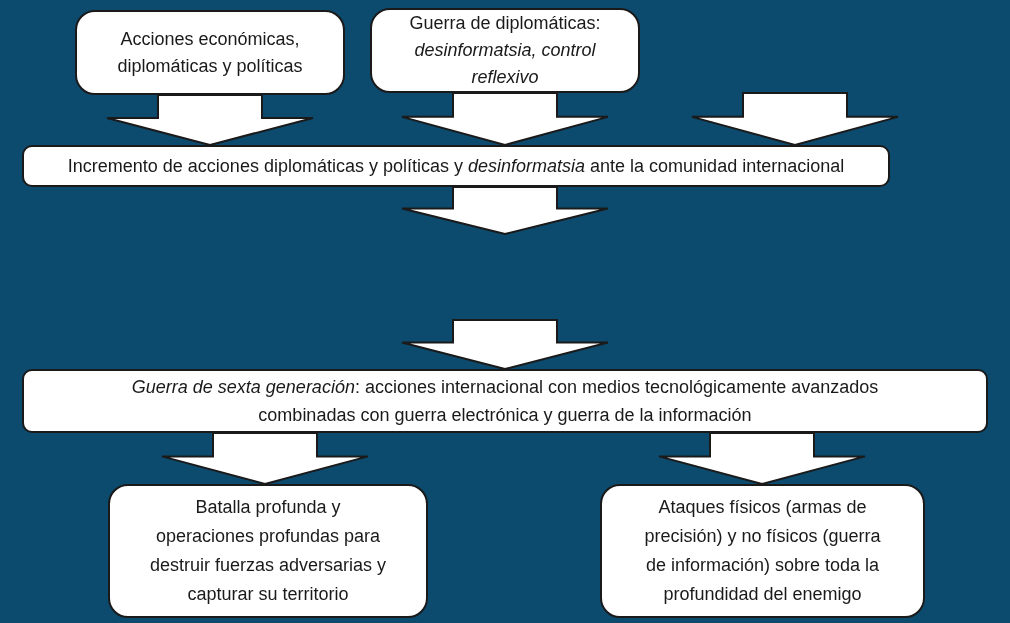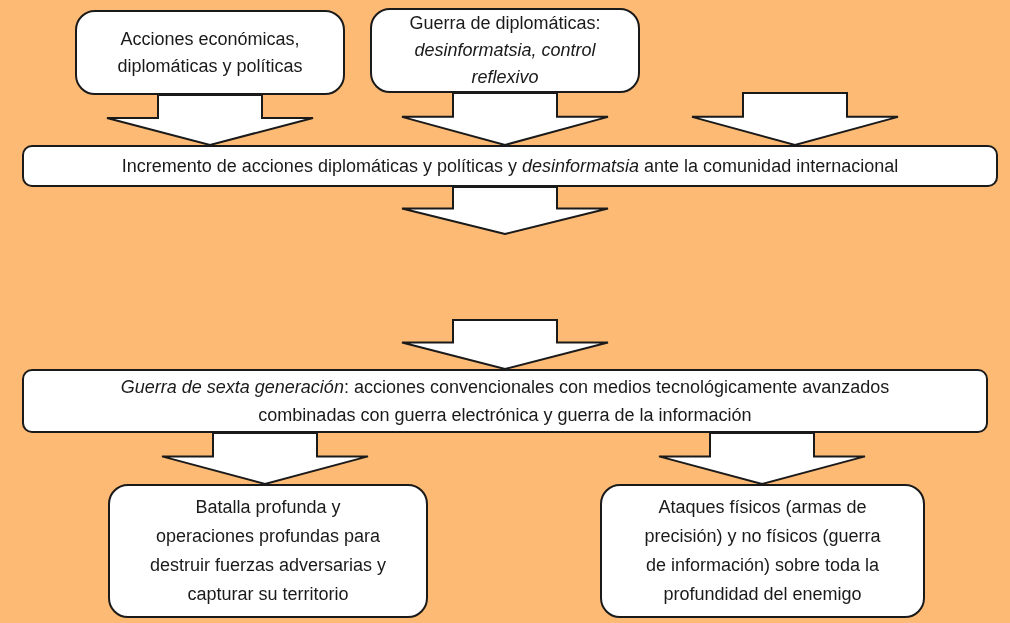--- a/index.html
+++ b/index.html
@@ -4,21 +4,21 @@
 <style>
   html, body {
     margin: 0;
     padding: 0;
     background: #ffffff;
   }
   .canvas {
     position: relative;
     width: 1010px;
     height: 623px;
-    background: #fdba74;
+    background: #0c4a6e;
     font-family: "Liberation Sans", sans-serif;
     color: #1a1a1a;
     overflow: hidden;
   }
   .node {
     position: absolute;
     box-sizing: border-box;
     border: 2px solid #1a1a1a;
     background: #ffffff;
     display: flex;
@@ -32,21 +32,21 @@
     line-height: 27px;
   }
   .rounded-lg { border-radius: 20px; }
   .rounded-md { border-radius: 16px; }
   .rounded-sm { border-radius: 10px; }
 
   .box-top-left   { left: 75px;  top: 10px;  width: 270px; height: 85px; }
   .box-top-mid    { left: 370px; top: 8px;   width: 270px; height: 85px; }
   .box-top-right  { left: 660px; top: 8px;   width: 270px; height: 85px; }
 
-  .band-1         { left: 22px;  top: 145px; width: 976px; height: 42px; }
+  .band-1         { left: 22px;  top: 145px; width: 868px; height: 42px; }
   .band-1 .txt    { line-height: 22px; }
 
   .box-middle     { left: 100px; top: 234px; width: 860px; height: 86px; }
   .box-middle .txt{ line-height: 28px; }
 
   .band-2         { left: 22px;  top: 369px; width: 966px; height: 64px; }
   .band-2 .txt    { line-height: 28px; }
 
   .box-bot-left   { left: 108px; top: 484px; width: 320px; height: 134px; }
   .box-bot-right  { left: 600px; top: 484px; width: 325px; height: 134px; }
@@ -102,21 +102,21 @@
   <svg class="arrow ar-4" viewBox="0 0 210 50" preserveAspectRatio="none" aria-hidden="true">
     <polygon vector-effect="non-scaling-stroke" points="53,1 53,23 2,23 105,49 208,23 157,23 157,1"></polygon>
   </svg>
 
 
   <svg class="arrow ar-5" viewBox="0 0 210 50" preserveAspectRatio="none" aria-hidden="true">
     <polygon vector-effect="non-scaling-stroke" points="53,1 53,23 2,23 105,49 208,23 157,23 157,1"></polygon>
   </svg>
 
   <div class="node rounded-sm band-2">
-    <div class="txt"><span style="font-style: italic;">Guerra de sexta generación</span><span>: acciones convencionales con medios tecnológicamente avanzados
+    <div class="txt"><span style="font-style: italic;">Guerra de sexta generación</span><span>: acciones internacional con medios tecnológicamente avanzados
 combinadas con guerra electrónica y guerra de la información</span></div>
   </div>
 
   <svg class="arrow ar-6" viewBox="0 0 210 50" preserveAspectRatio="none" aria-hidden="true">
     <polygon vector-effect="non-scaling-stroke" points="53,1 53,23 2,23 105,49 208,23 157,23 157,1"></polygon>
   </svg>
   <svg class="arrow ar-7" viewBox="0 0 210 50" preserveAspectRatio="none" aria-hidden="true">
     <polygon vector-effect="non-scaling-stroke" points="53,1 53,23 2,23 105,49 208,23 157,23 157,1"></polygon>
   </svg>
 

